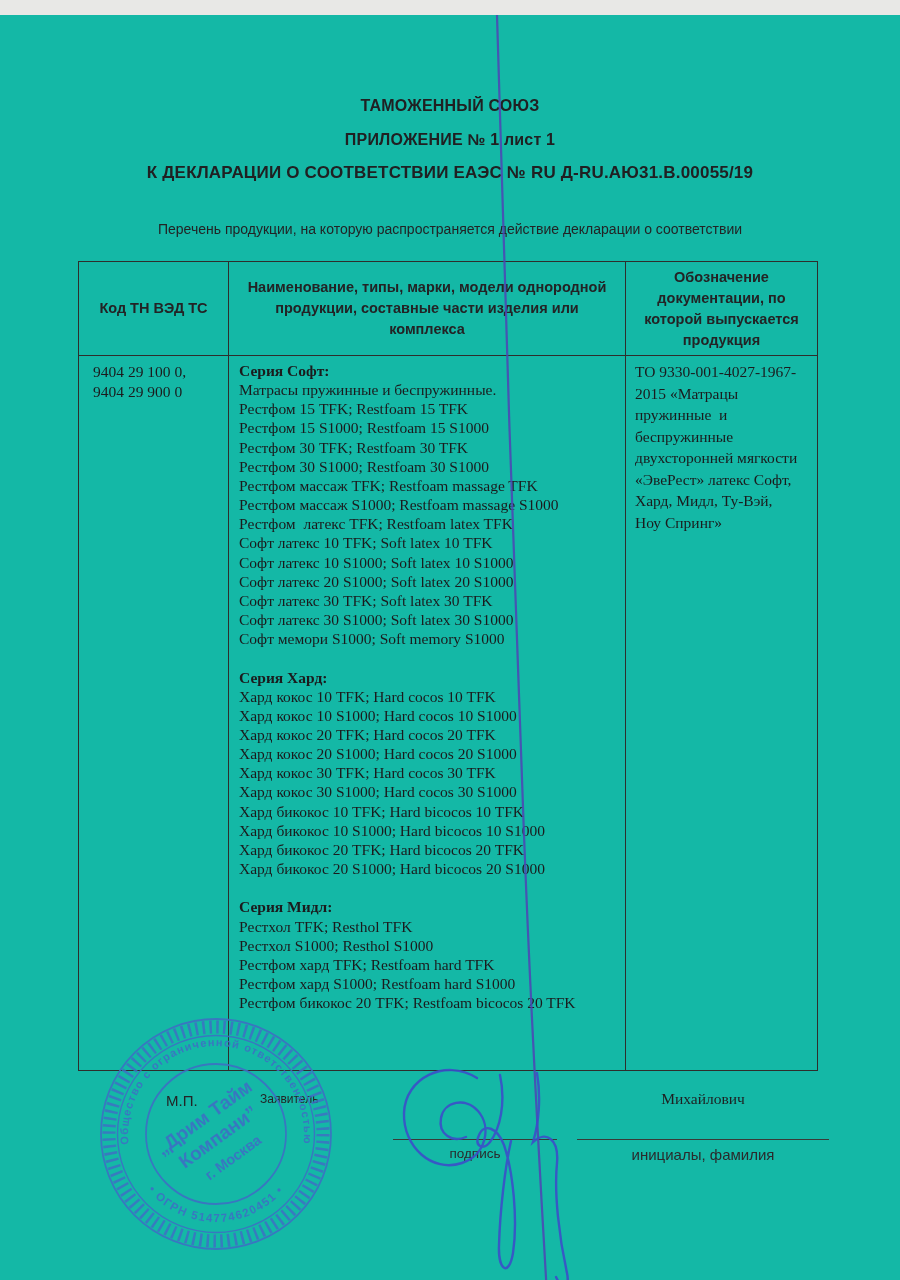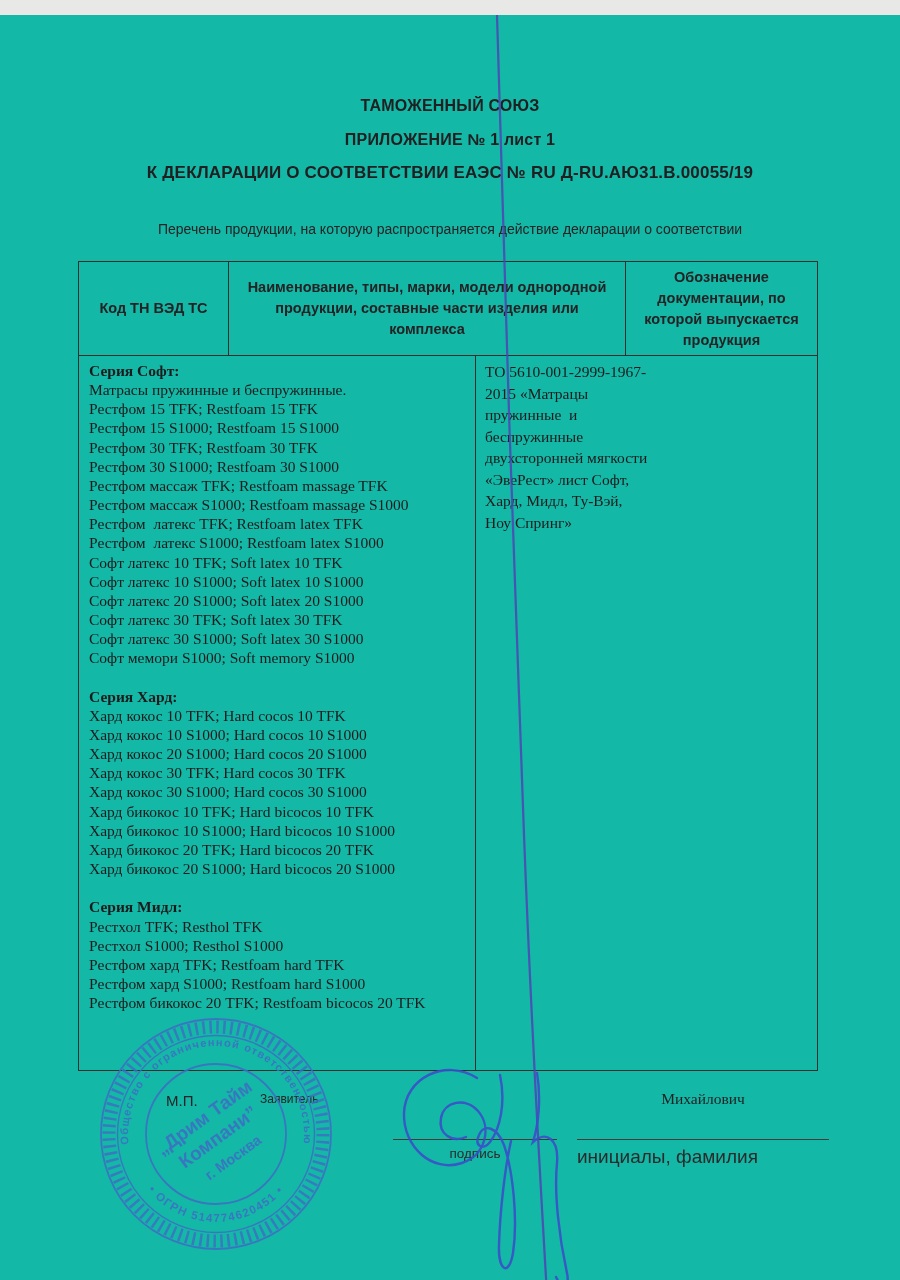--- a/index.html
+++ b/index.html
@@ -46,22 +46,22 @@
   .pline{font-size:15.5px;line-height:19.15px;white-space:pre-wrap;}
   .pline.bold{font-weight:bold;}
   .cline,.dline{white-space:pre-wrap;}
   
   .mp-label{position:absolute;left:166px;top:1077px;font-size:15px;color:#242426;}
   .applicant{position:absolute;left:260px;top:1077px;font-size:12px;font-weight:500;color:#242426;}
   .sig-line{position:absolute;left:393px;top:1124px;width:164px;border-top:1.6px solid #3a3a38;}
   .name-line{position:absolute;left:577px;top:1124px;width:252px;border-top:1.6px solid #3a3a38;}
   .sig-caption{position:absolute;left:393px;top:1131px;width:164px;text-align:center;
     font-size:13.5px;color:#2a2a2c;}
-  .name-caption{position:absolute;left:577px;top:1131px;width:252px;
-    font-size:19px;color:#2a2a2c;}
+  .name-caption{position:absolute;left:577px;top:1131px;width:252px;text-align:center;
+    font-size:15px;color:#2a2a2c;}
   .applicant-name{position:absolute;left:575px;top:1072px;width:256px;text-align:center;
     font-family:"Liberation Serif",serif;font-size:15.5px;line-height:23px;color:#1f1f21;}
   
   .overlay{position:absolute;left:0;top:0;pointer-events:none;}
 </style>
 </head>
 <body>
 
 <div class="page">
 
@@ -70,65 +70,70 @@
   <div class="title t3">К ДЕКЛАРАЦИИ О СООТВЕТСТВИИ ЕАЭС № RU Д-RU.АЮ31.В.00055/19</div>
   <div class="subtitle">Перечень продукции, на которую распространяется действие декларации о соответствии</div>
 
   <div class="doc-table">
     <div class="thead">
       <div class="th th1">Код ТН ВЭД ТС</div>
       <div class="th th2">Наименование, типы, марки, модели однородной продукции, составные части изделия или комплекса</div>
       <div class="th th3">Обозначение документации, по которой выпускается продукция</div>
     </div>
     <div class="tbody">
+      <div class="td td1">
+
+      <div class="cline">9404 29 100 0,</div>
+          <div class="cline">9404 29 900 0</div>
+        </div>
       <div class="td td2">
 
       <div class="pline bold">Серия Софт:</div>
           <div class="pline">Матрасы пружинные и беспружинные.</div>
           <div class="pline">Рестфом 15 TFK; Restfoam 15 TFK</div>
           <div class="pline">Рестфом 15 S1000; Restfoam 15 S1000</div>
           <div class="pline">Рестфом 30 TFK; Restfoam 30 TFK</div>
           <div class="pline">Рестфом 30 S1000; Restfoam 30 S1000</div>
           <div class="pline">Рестфом массаж TFK; Restfoam massage TFK</div>
           <div class="pline">Рестфом массаж S1000; Restfoam massage S1000</div>
           <div class="pline">Рестфом  латекс TFK; Restfoam latex TFK</div>
-          <div class="pline">Рестфом  латекс S1000; Restfoam latex S1000</div>
           <div class="pline">Софт латекс 10 TFK; Soft latex 10 TFK</div>
           <div class="pline">Софт латекс 10 S1000; Soft latex 10 S1000</div>
           <div class="pline">Софт латекс 20 S1000; Soft latex 20 S1000</div>
           <div class="pline">Софт латекс 30 TFK; Soft latex 30 TFK</div>
           <div class="pline">Софт латекс 30 S1000; Soft latex 30 S1000</div>
           <div class="pline">Софт мемори S1000; Soft memory S1000</div>
           <div class="pline">&nbsp;</div>
           <div class="pline bold">Серия Хард:</div>
           <div class="pline">Хард кокос 10 TFK; Hard cocos 10 TFK</div>
           <div class="pline">Хард кокос 10 S1000; Hard cocos 10 S1000</div>
+          <div class="pline">Хард кокос 20 TFK; Hard cocos 20 TFK</div>
           <div class="pline">Хард кокос 20 S1000; Hard cocos 20 S1000</div>
           <div class="pline">Хард кокос 30 TFK; Hard cocos 30 TFK</div>
           <div class="pline">Хард кокос 30 S1000; Hard cocos 30 S1000</div>
           <div class="pline">Хард бикокос 10 TFK; Hard bicocos 10 TFK</div>
           <div class="pline">Хард бикокос 10 S1000; Hard bicocos 10 S1000</div>
           <div class="pline">Хард бикокос 20 TFK; Hard bicocos 20 TFK</div>
           <div class="pline">Хард бикокос 20 S1000; Hard bicocos 20 S1000</div>
           <div class="pline">&nbsp;</div>
           <div class="pline bold">Серия Мидл:</div>
           <div class="pline">Рестхол TFK; Resthol TFK</div>
           <div class="pline">Рестхол S1000; Resthol S1000</div>
           <div class="pline">Рестфом хард TFK; Restfoam hard TFK</div>
           <div class="pline">Рестфом хард S1000; Restfoam hard S1000</div>
           <div class="pline">Рестфом бикокос 20 TFK; Restfoam bicocos 20 TFK</div>
         </div>
       <div class="td td3">
 
-      <div class="dline">ТО 5610-001-2999-1967-</div>
+      <div class="dline">ТО 9330-001-4027-1967-</div>
           <div class="dline">2015 «Матрацы</div>
           <div class="dline">пружинные  и</div>
           <div class="dline">беспружинные</div>
           <div class="dline">двухсторонней мягкости</div>
-          <div class="dline">«ЭвеРест» лист Софт,</div>
+          <div class="dline">«ЭвеРест» латекс Софт,</div>
           <div class="dline">Хард, Мидл, Ту-Вэй,</div>
           <div class="dline">Ноу Спринг»</div>
         </div>
     </div>
   </div>
 
   <div class="mp-label">М.П.</div>
   <div class="applicant">Заявитель</div>
   <div class="sig-line"></div>
   <div class="sig-caption">подпись</div>

